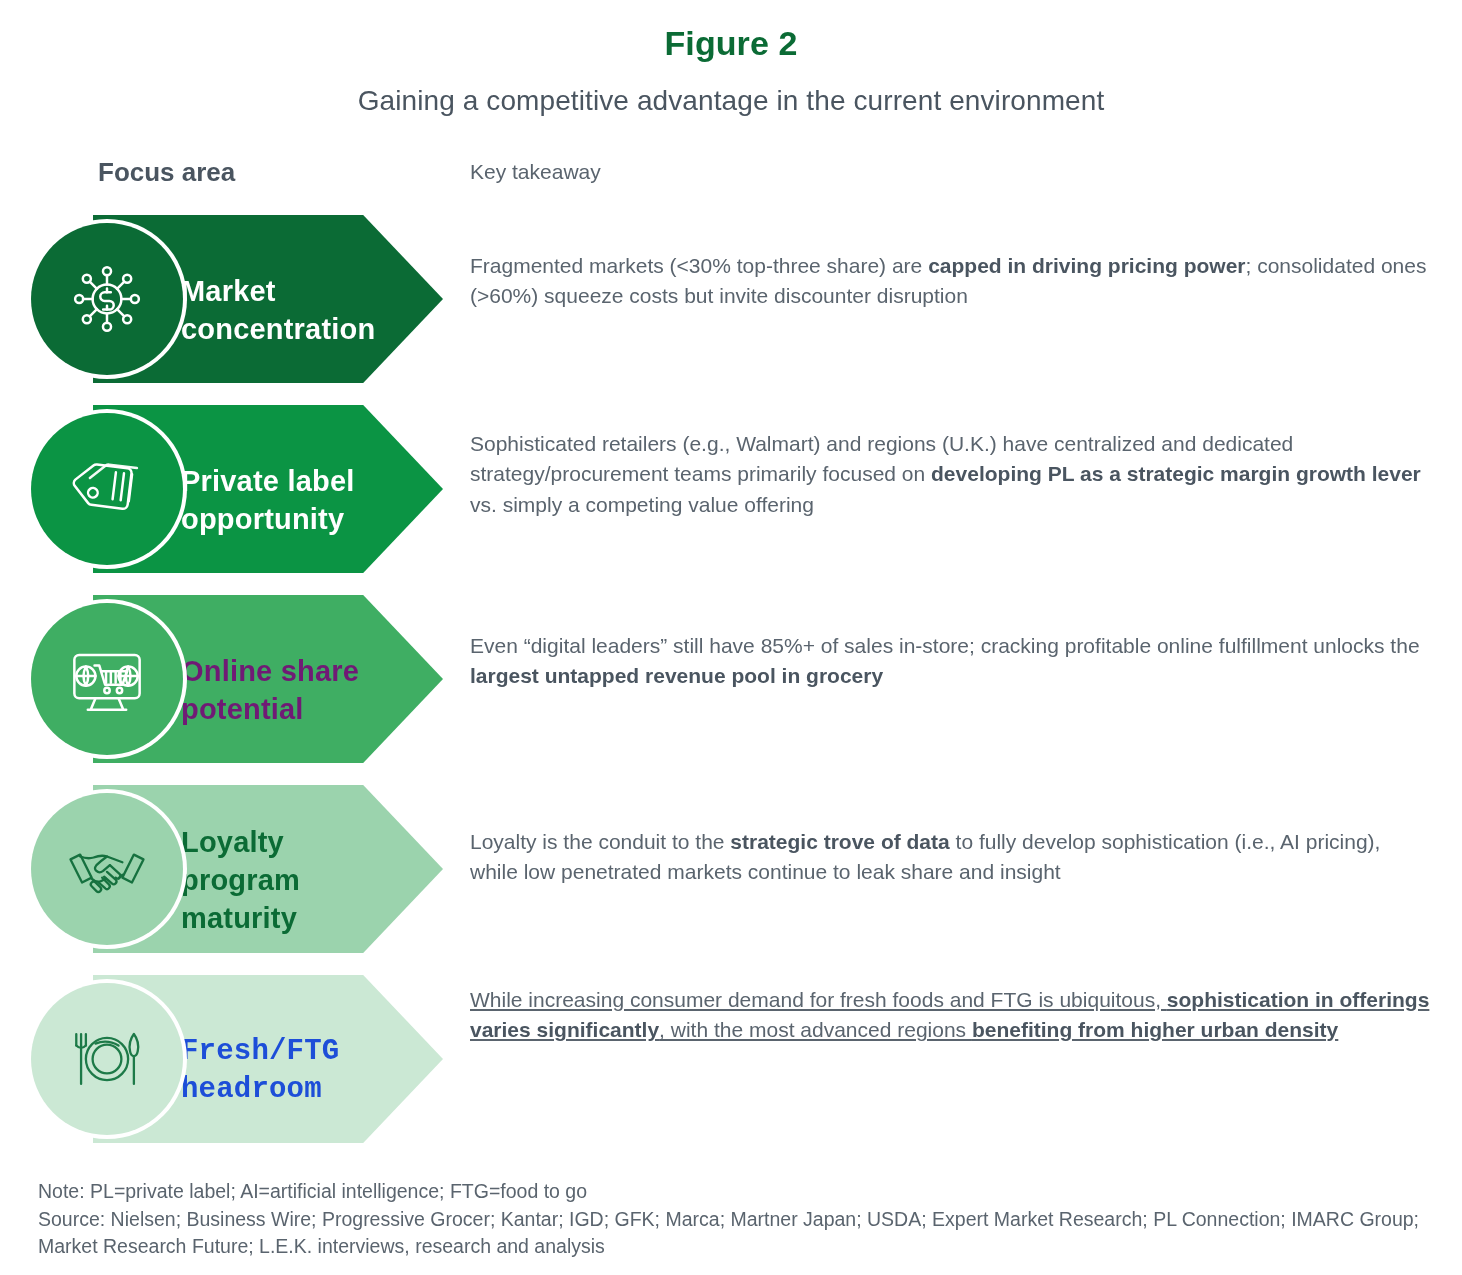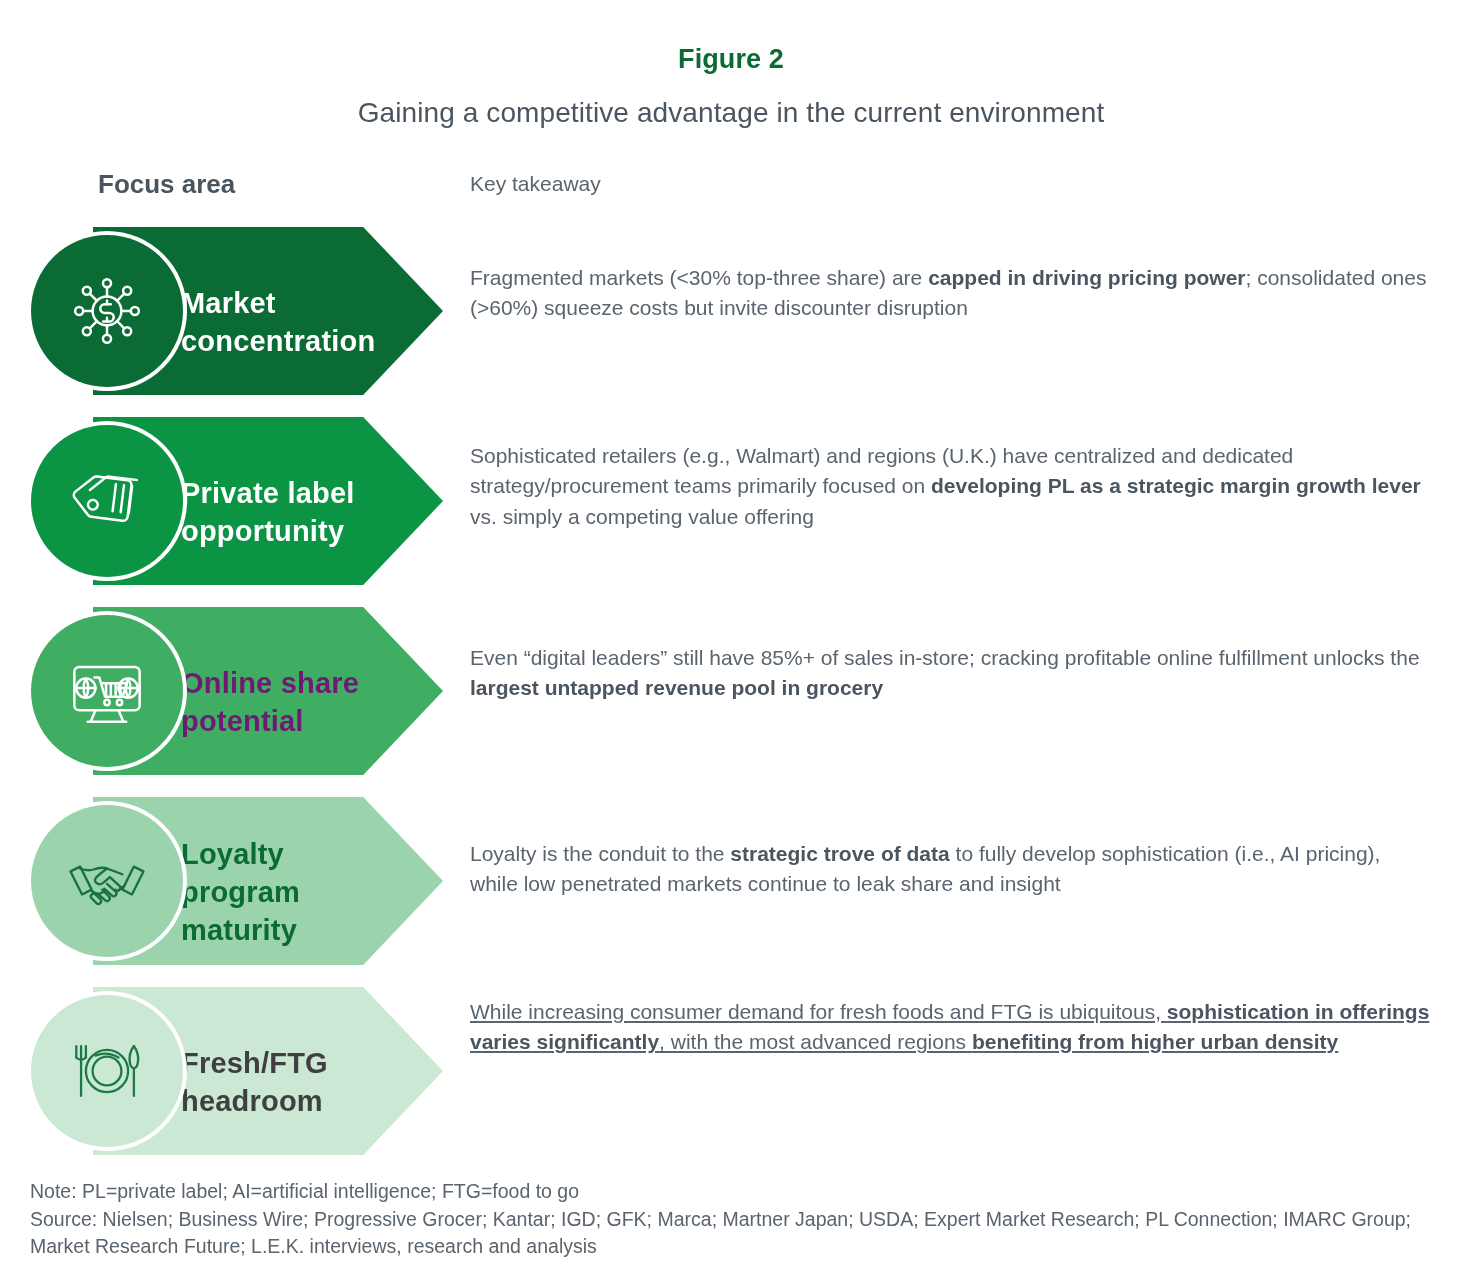--- a/index.html
+++ b/index.html
@@ -14,23 +14,23 @@
     font-family: "Liberation Sans", sans-serif;
     color: #4a5560;
     position: relative;
     overflow: hidden;
   }
 
   .figure-label {
     text-align: center;
     color: #0b6b35;
     font-weight: bold;
-    font-size: 27px;
+    font-size: 34px;
     letter-spacing: 0.1px;
-    padding-top: 44px;
+    padding-top: 24px;
   }
   .figure-title {
     text-align: center;
     color: #4a5560;
     font-size: 28px;
     font-weight: 400;
     padding-top: 22px;
     letter-spacing: 0.1px;
   }
 
@@ -115,21 +115,21 @@
     font-weight: 400;
   }
   .takeaway b { font-weight: bold; color: #4a5560; }
 
   .row.r2 .takeaway { top: 24px; }
   .row.r4 .takeaway { top: 42px; }
   .row.r5 .takeaway { top: 10px; text-decoration: underline; }
 
   .footer {
     position: absolute;
-    left: 30px;
+    left: 38px;
     bottom: 14px;
     width: 1400px;
     font-size: 19.5px;
     line-height: 1.42;
     color: #5a646e;
   }
 </style>
 </head>
 <body>
 
@@ -243,21 +243,21 @@
           <path d="M66 56 l-4 4"></path>
         </g>
       </svg>
     </div>
     <div class="takeaway">Loyalty is the conduit to the <b>strategic trove of data</b> to fully develop sophistication (i.e., AI pricing), while low penetrated markets continue to leak share and insight</div>
   </div>
 
   <div class="row r5">
     <div class="chevron-wrap">
       <div class="chevron" style="background: rgb(203, 232, 212);"></div>
-      <div class="chev-label" style="color: #404040;">Fresh/FTG
+      <div class="chev-label" style="color: #1d4ed8; font-family: Liberation Mono, monospace;">Fresh/FTG
 headroom</div>
     </div>
     <div class="circle" style="background: rgb(203, 232, 212);">
       <svg width="96" height="96" viewBox="0 0 100 100">
         <g fill="none" stroke="#1d7a48" stroke-width="2.4" stroke-linejoin="round" stroke-linecap="round">
           <circle cx="50" cy="50" r="22"></circle>
           <circle cx="50" cy="50" r="15"></circle>
           <path d="M38 34 q12 -5 24 2"></path>
           <path d="M18 24 v12 M23 24 v12 M28 24 v12"></path>
           <path d="M18 36 q5 5 10 0 M23 36 v40"></path>

